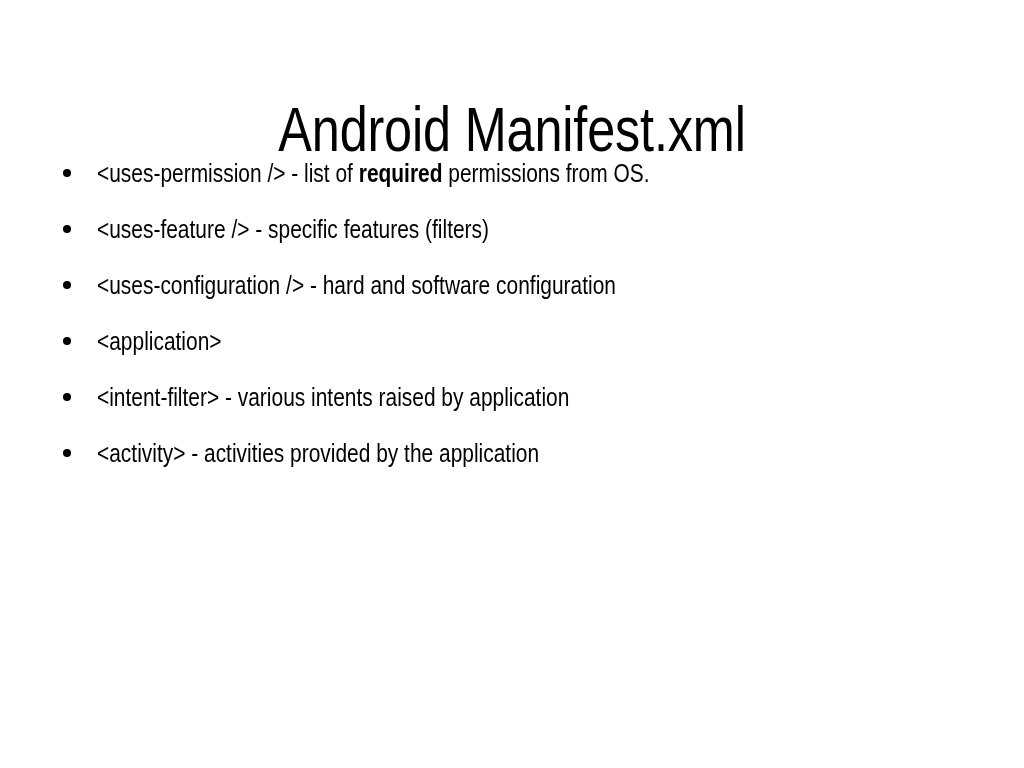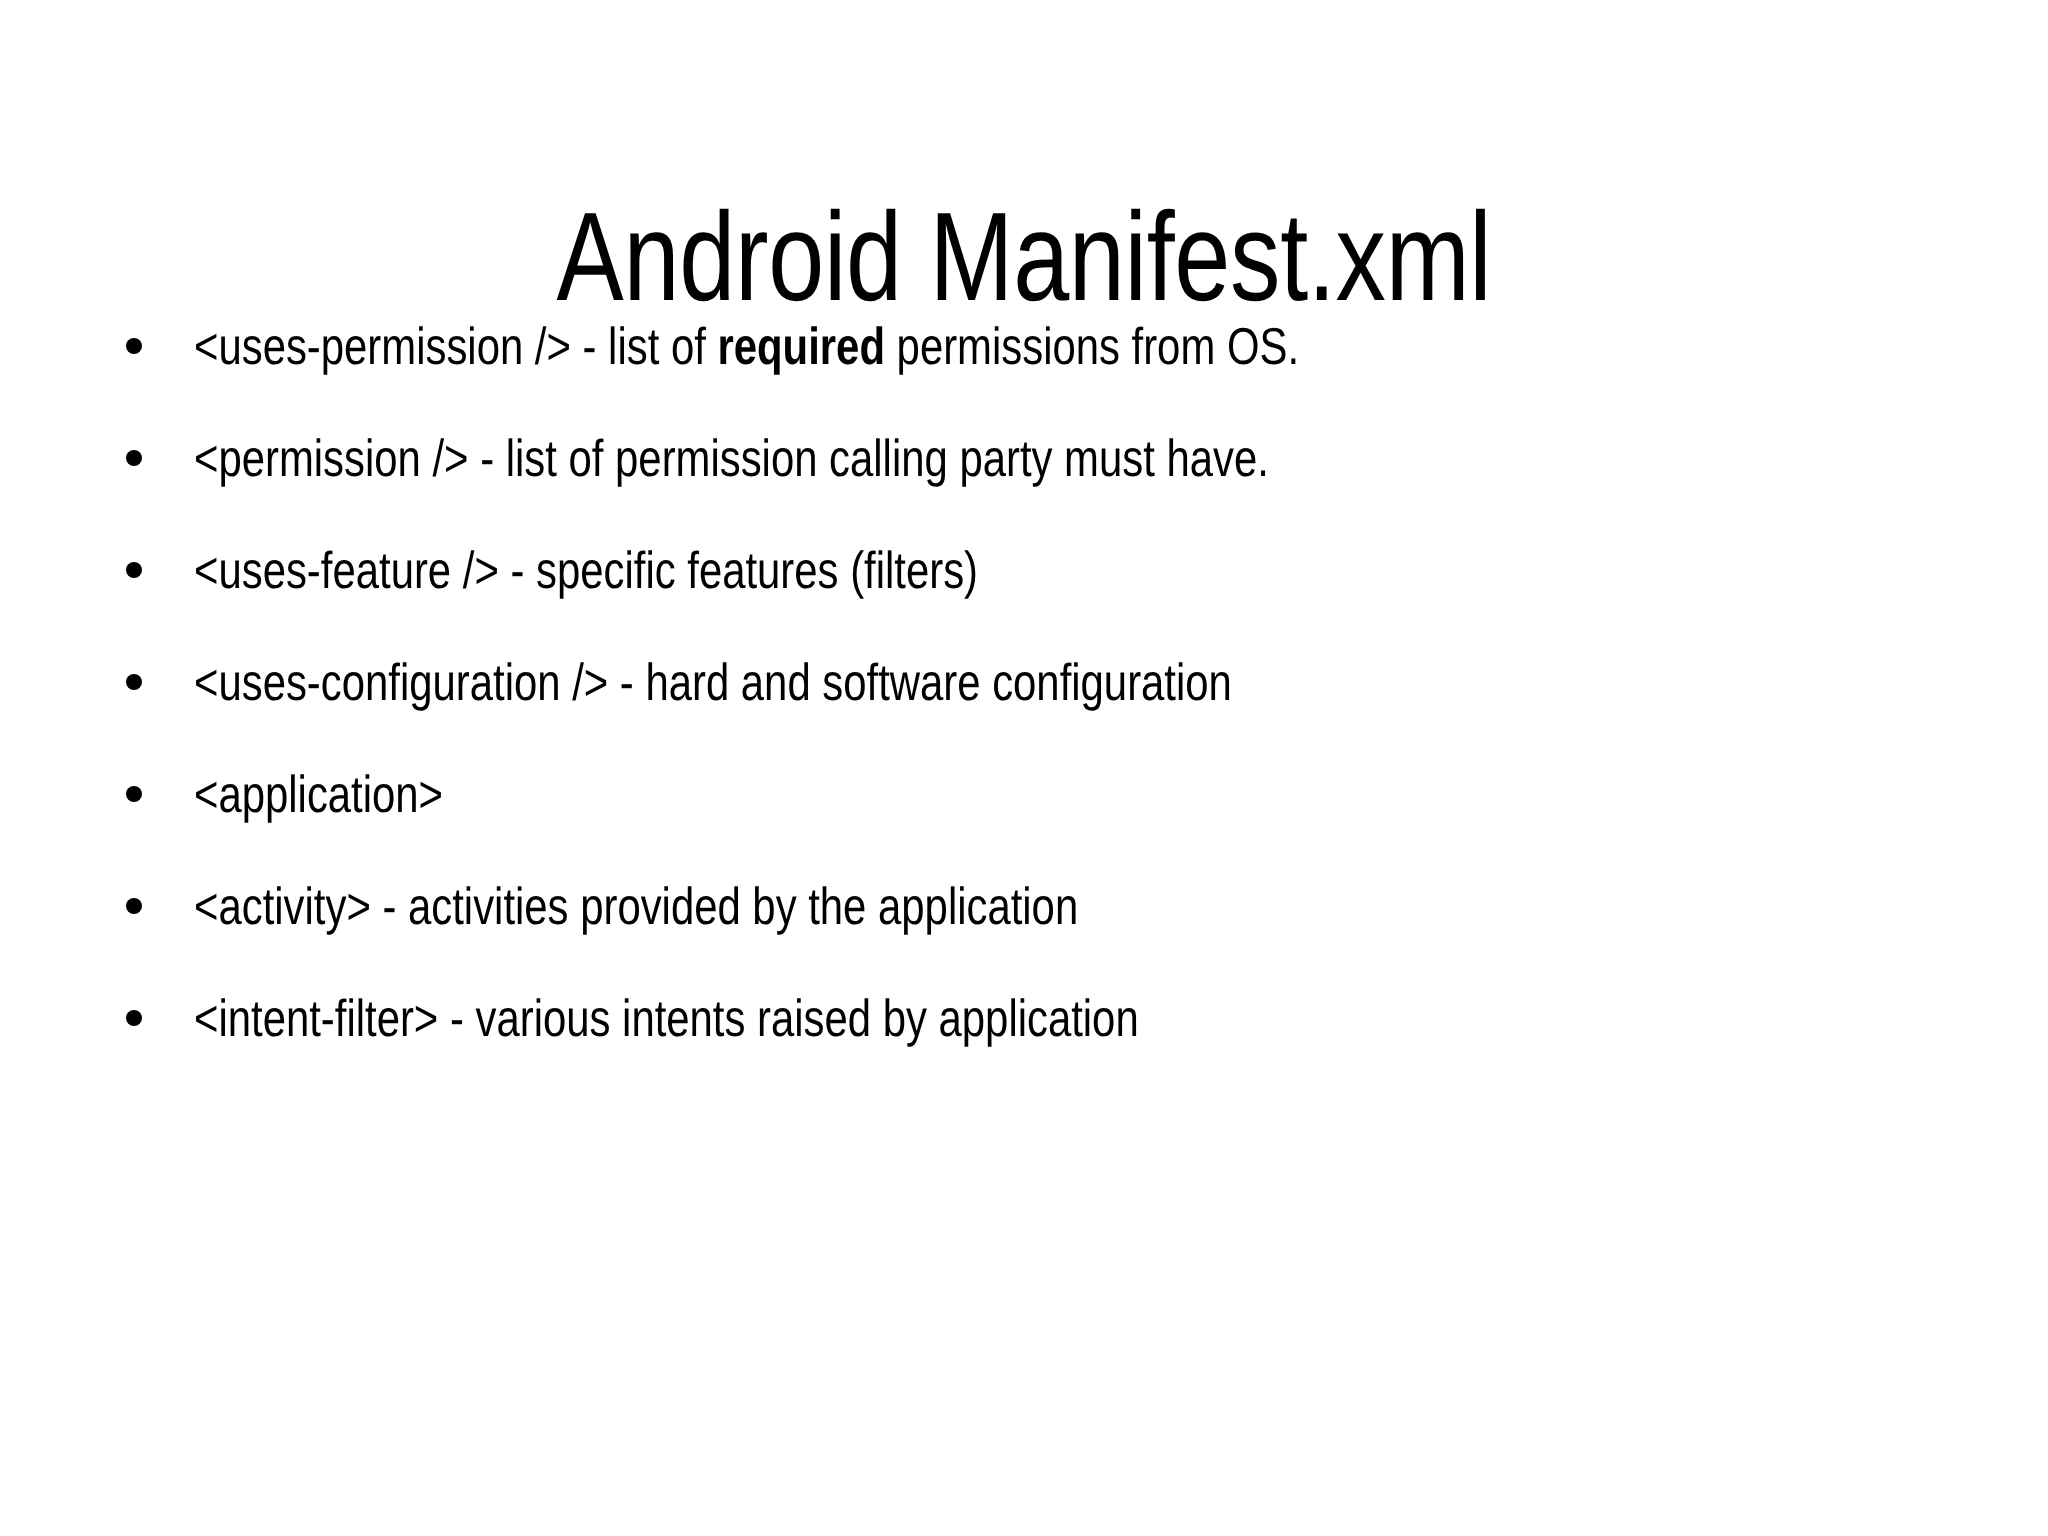--- a/index.html
+++ b/index.html
@@ -92,47 +92,43 @@
 
   <h1 class="slide-title">Android Manifest.xml</h1>
 
   <ul class="bullet-list">
 
     <li class="bullet-item">
       <span class="bullet-marker"></span>
       <span class="bullet-text"><span>&lt;uses-permission /&gt;</span><span> - </span><span>list of </span><b>required</b><span> permissions from OS.</span></span>
     </li>
 
-    <li class="bullet-item">
-      <span class="bullet-marker"></span>
-      <span class="bullet-text"><span>&lt;permission /&gt;</span><span> - </span><span> list of permission calling party must have.</span><b></b><span></span></span>
-    </li>
 
 
     <li class="bullet-item">
       <span class="bullet-marker"></span>
       <span class="bullet-text"><span>&lt;uses-feature /&gt;</span><span>  - </span><span>specific features (filters)</span><b></b><span></span></span>
     </li>
 
     <li class="bullet-item">
       <span class="bullet-marker"></span>
       <span class="bullet-text"><span>&lt;uses-configuration /&gt;</span><span> - </span><span>hard and software configuration</span><b></b><span></span></span>
     </li>
 
     <li class="bullet-item">
       <span class="bullet-marker"></span>
       <span class="bullet-text"><span>&lt;application&gt;</span><span></span><span></span><b></b><span></span></span>
     </li>
 
     <li class="bullet-item">
       <span class="bullet-marker"></span>
-      <span class="bullet-text"><span>&lt;activity&gt;</span><span> - </span><span>activities provided by the application</span><b></b><span></span></span>
+      <span class="bullet-text"><span>&lt;intent-filter&gt;</span><span> - </span><span>various intents raised by application</span><b></b><span></span></span>
     </li>
 
     <li class="bullet-item">
       <span class="bullet-marker"></span>
-      <span class="bullet-text"><span>&lt;intent-filter&gt;</span><span> - </span><span>various intents raised by application</span><b></b><span></span></span>
+      <span class="bullet-text"><span>&lt;activity&gt;</span><span> - </span><span>activities provided by the application</span><b></b><span></span></span>
     </li>
 
 
 
   </ul>
 </div>
 
 </body></html>

